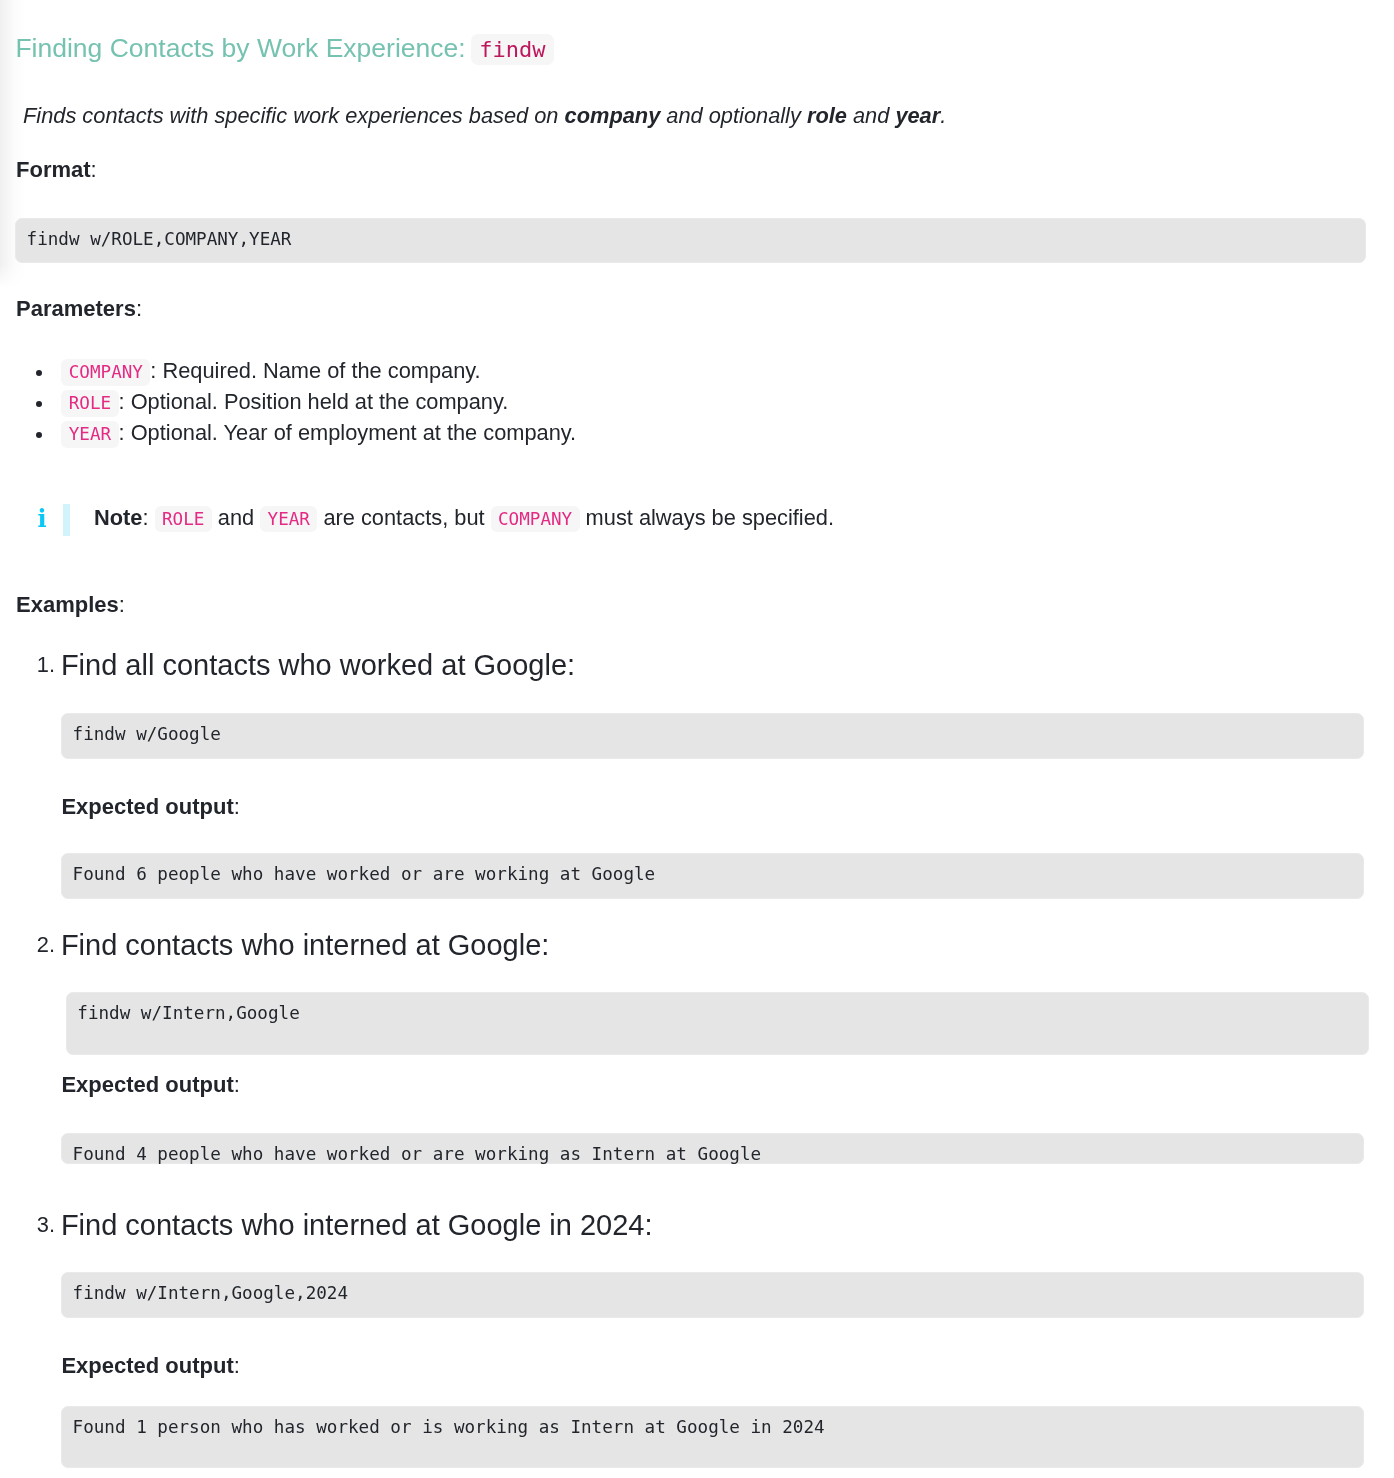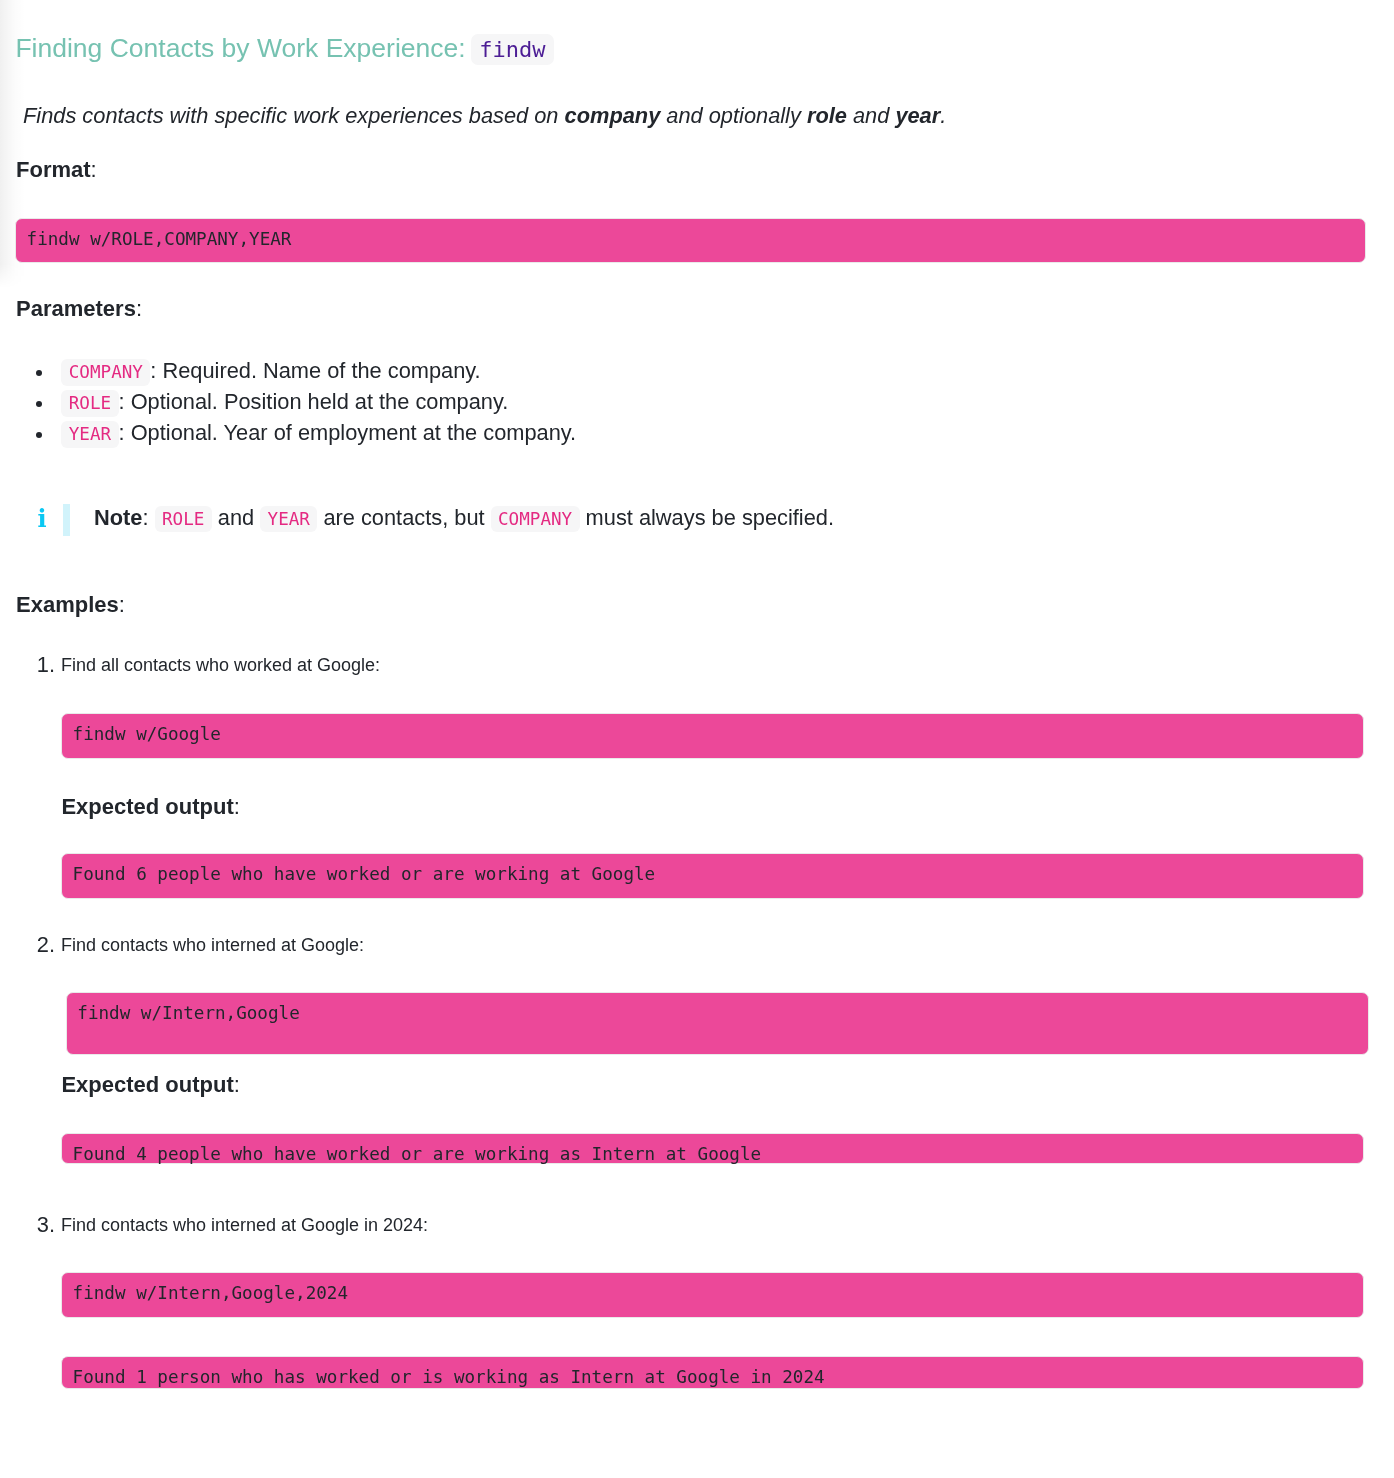--- a/index.html
+++ b/index.html
@@ -20,33 +20,33 @@
   }
 
   h2.doc-title {
     transform: translateZ(0);
     position:absolute; left:15.4px; top:32px;
     margin:0; font-size:26.5px; font-weight:400; line-height:33px;
     color:#76c2b1; white-space:nowrap;
   }
   h2.doc-title .inline-code {
     font-family:"DejaVu Sans Mono", monospace;
-    font-size:22px; color:#4c1d95; background:#f6f6f7;
+    font-size:22px; color:#be185d; background:#f6f6f7;
     border-radius:7px; padding:3.3px 8px; margin-left:5.7px;
   }
 
   p.lead { transform: translateZ(0); position:absolute; left:16px; top:96px; margin:7px;
            font-size:21.8px; font-style:italic; line-height:26px; white-space:nowrap; }
   p.lead b { font-weight:700; }
 
   .label { transform: translateZ(0); position:absolute; left:16px; font-size:22px; font-weight:700; line-height:26px; white-space:nowrap; }
   .label span.colon { font-weight:400; }
 
   .codeblock {
-    position:absolute; background:#ec4899; border:1px solid #e9eaea;
+    position:absolute; background:#e5e5e5; border:1px solid #e9eaea;
     border-radius:7px; box-sizing:border-box;
     font-family:"DejaVu Sans Mono", monospace; font-size:17.6px;
     line-height:21px; color:#22262c; white-space:pre;
     padding:9.5px 10.3px;
   }
 
   ul.params { position:absolute; left:0; top:0; margin:0; padding:0; list-style:none; }
   ul.params li { transform: translateZ(0); position:absolute; font-size:21.8px; line-height:31px; white-space:nowrap; }
   ul.params li .bullet { position:absolute; left:35.9px; top:14.5px; width:6px; height:6px;
                          border-radius:50%; background:#22262c; }
@@ -57,21 +57,21 @@
         }
 
   .note { position:absolute; }
   .note .i { position:absolute; font-family:"DejaVu Serif", serif; font-size:24px; font-weight:700;
              line-height:1; color:#0ac8f3; left:37.4px; top:507.2px; }
   .note .bar { position:absolute; left:62.6px; top:503.8px; width:7.7px; height:31.9px; background:#d1f3fb; }
   .note .txt { transform: translateZ(0); position:absolute; left:94px; top:505px; font-size:21.8px; line-height:26px; white-space:nowrap; }
 
   ol.examples { position:absolute; left:0; top:0; margin:0; padding:0; list-style:none; }
   .num { transform: translateZ(0); position:absolute; font-size:21.8px; line-height:26px; }
-  .exline { transform: translateZ(0); position:absolute; left:60.9px; font-size:18px; line-height:26px; white-space:nowrap; }
+  .exline { transform: translateZ(0); position:absolute; left:60.9px; font-size:29px; line-height:26px; white-space:nowrap; }
 </style>
 </head>
 <body>
 
 <div class="page">
 
   <div class="edge-shade"></div>
   <div class="edge-shade2"></div>
 
   <h2 class="doc-title">
@@ -124,17 +124,17 @@
       <span class="exline" style="top:932.2px">Find contacts who interned at Google:</span>
       <div class="codeblock" style="left:66px;top:992.4px;width:1303px;height:63px">findw w/Intern,Google</div>
       <div class="label" style="left:61.4px;top:1072px"><span>Expected output</span><span class="colon">:</span></div>
       <div class="codeblock" style="left:61.3px;top:1133.1px;width:1303px;height:31px">Found 4 people who have worked or are working as Intern at Google</div>
     </li>
     <li>
       <span class="num" style="left:36.8px;top:1212.2px">3.</span>
       <span class="exline" style="top:1212.2px">Find contacts who interned at Google in 2024:</span>
       <div class="codeblock" style="left:61.3px;top:1272.4px;width:1303px;height:45.6px">findw w/Intern,Google,2024</div>
       <div class="label" style="left:61.4px;top:1353px"><span>Expected output</span><span class="colon">:</span></div>
-      <div class="codeblock" style="left:61.3px;top:1356px;width:1303px;height:33px">Found 1 person who has worked or is working as Intern at Google in 2024</div>
+      <div class="codeblock" style="left:61.3px;top:1406px;width:1303px;height:62px">Found 1 person who has worked or is working as Intern at Google in 2024</div>
     </li>
   </ol>
 
 </div>
 
 </body></html>

